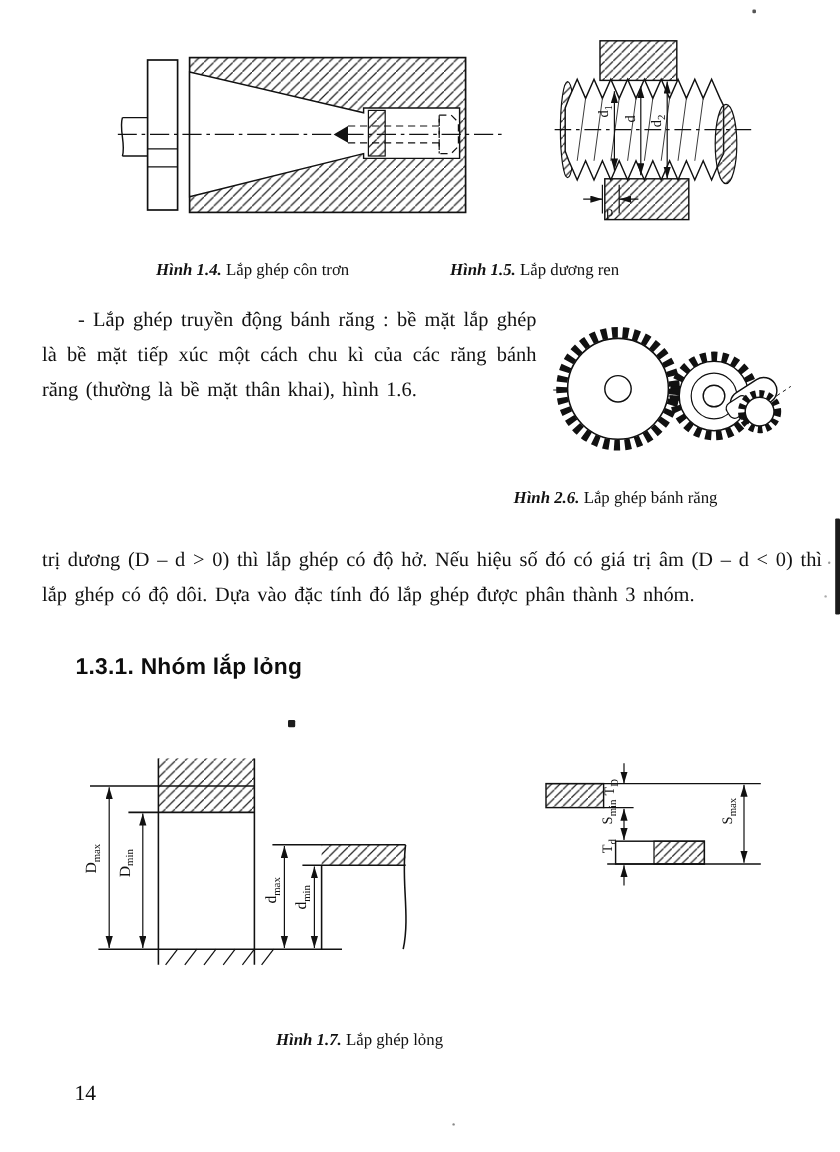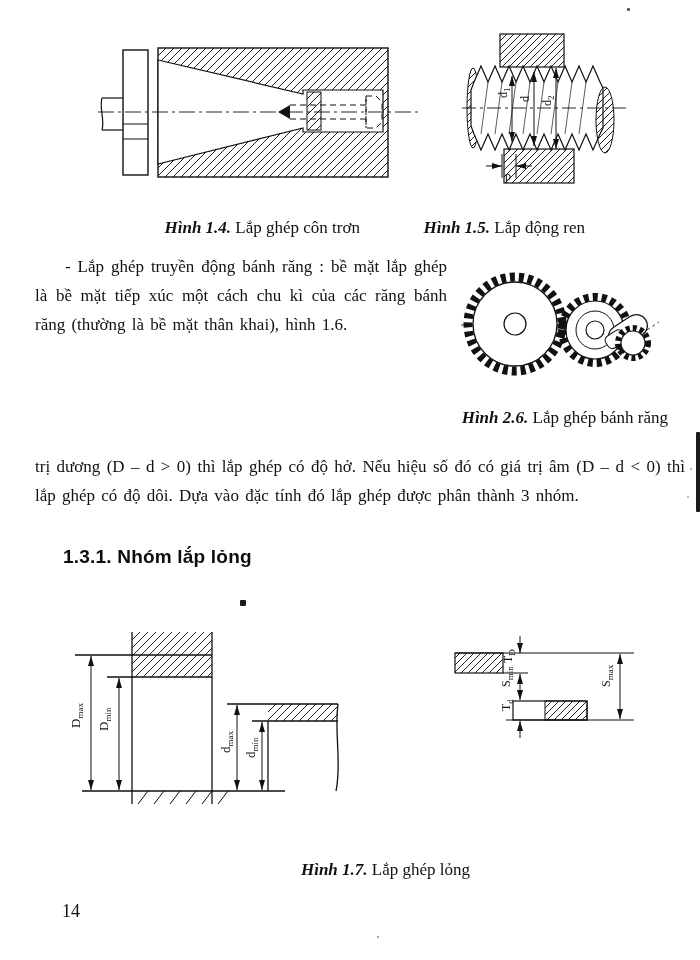--- a/index.html
+++ b/index.html
@@ -2,21 +2,21 @@
 <html><head>
 <meta charset="utf-8">
 <style>
   html,body{margin:0;padding:0;background:#e8e8e8;}
   .page{position:relative;width:700px;height:960px;background:#fff;color:#1a1a1a;
         font-family:"Liberation Serif","DejaVu Serif",serif;overflow:hidden;}
   .abs{position:absolute;}
   .para{font-size:17px;line-height:29px;text-align:justify;text-indent:30px;
         word-spacing:2px;color:#111;}
   .para.noindent{text-indent:0;font-family:Liberation Serif, serif;}
-  .cap{font-size:17px;text-align:right;color:#111;white-space:nowrap;}
+  .cap{font-size:14px;text-align:left;color:#111;white-space:nowrap;}
   .cap .fl{font-weight:bold;font-style:italic;}
   .heading{font-family:"Liberation Sans","DejaVu Sans",sans-serif;font-weight:bold;
            font-size:19px;color:#0d0d0d;letter-spacing:.2px;margin-left:28px;}
   .pagenum{font-size:18px;color:#111;margin-left:32px;}
   svg{display:block;}
   svg text{font-family:"Liberation Serif","DejaVu Serif",serif;fill:#111;}
   .artifact{position:absolute;background:#1c1c1c;border-radius:1px;}
 </style>
 </head>
 <body>
@@ -102,21 +102,21 @@
       <line x1="24" y1="136" x2="40" y2="136" marker-end="url(#ar15)"></line>
       <line x1="70" y1="136" x2="54" y2="136" marker-end="url(#ar15)"></line>
     </g>
     <text font-size="12" x="43" y="150">p</text>
   </svg>
 
   <div class="abs cap" style="left:130px;top:218px;width:230px">
     <span class="fl">Hình 1.4.</span><span> Lắp ghép côn trơn</span>
   </div>
   <div class="abs cap" style="left:375px;top:218px;width:210px">
-    <span class="fl">Hình 1.5.</span><span> Lắp động ren</span>
+    <span class="fl">Hình 1.5.</span><span> Lắp dương ren</span>
   </div>
 
   <div class="abs para" style="left:35px;top:252px;width:412px">- Lắp ghép truyền động bánh răng : bề mặt lắp ghép là bề mặt tiếp xúc một cách chu kì của các răng bánh răng (thường là bề mặt thân khai), hình 1.6.</div>
   <div class="abs para noindent" style="left:35px;top:452px;width:650px">trị dương (D – d &gt; 0) thì lắp ghép có độ hở. Nếu hiệu số đó có giá trị âm (D – d &lt; 0) thì lắp ghép có độ dôi. Dựa vào đặc tính đó lắp ghép được phân thành 3 nhóm.</div>
 
   <svg class="abs" style="left:447px;top:266px" width="215" height="128" viewBox="0 0 215 128">
     <g stroke="#111">
 
       <line x1="14" y1="59" x2="126" y2="59" stroke-width=".8" stroke-dasharray="12 3 3 3"></line>
       <line x1="102" y1="64" x2="196" y2="64" stroke-width=".8" stroke-dasharray="12 3 3 3"></line>

